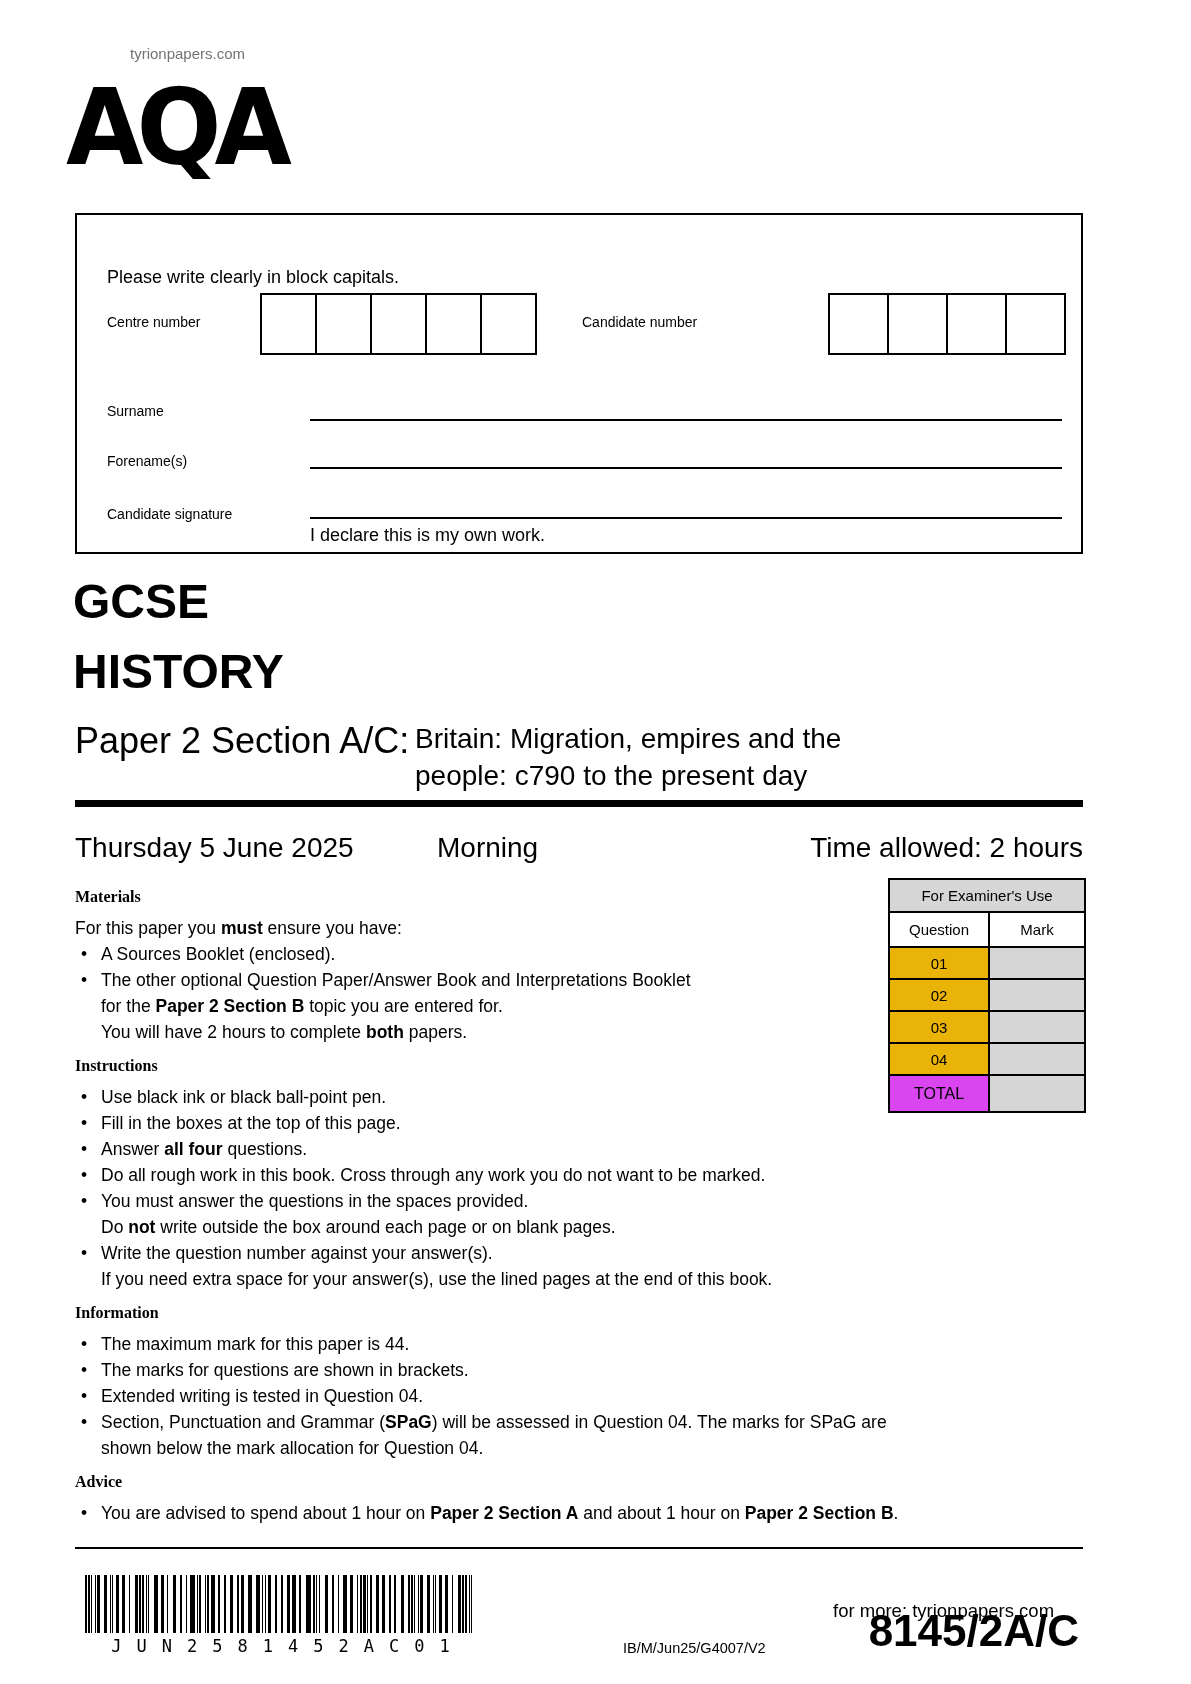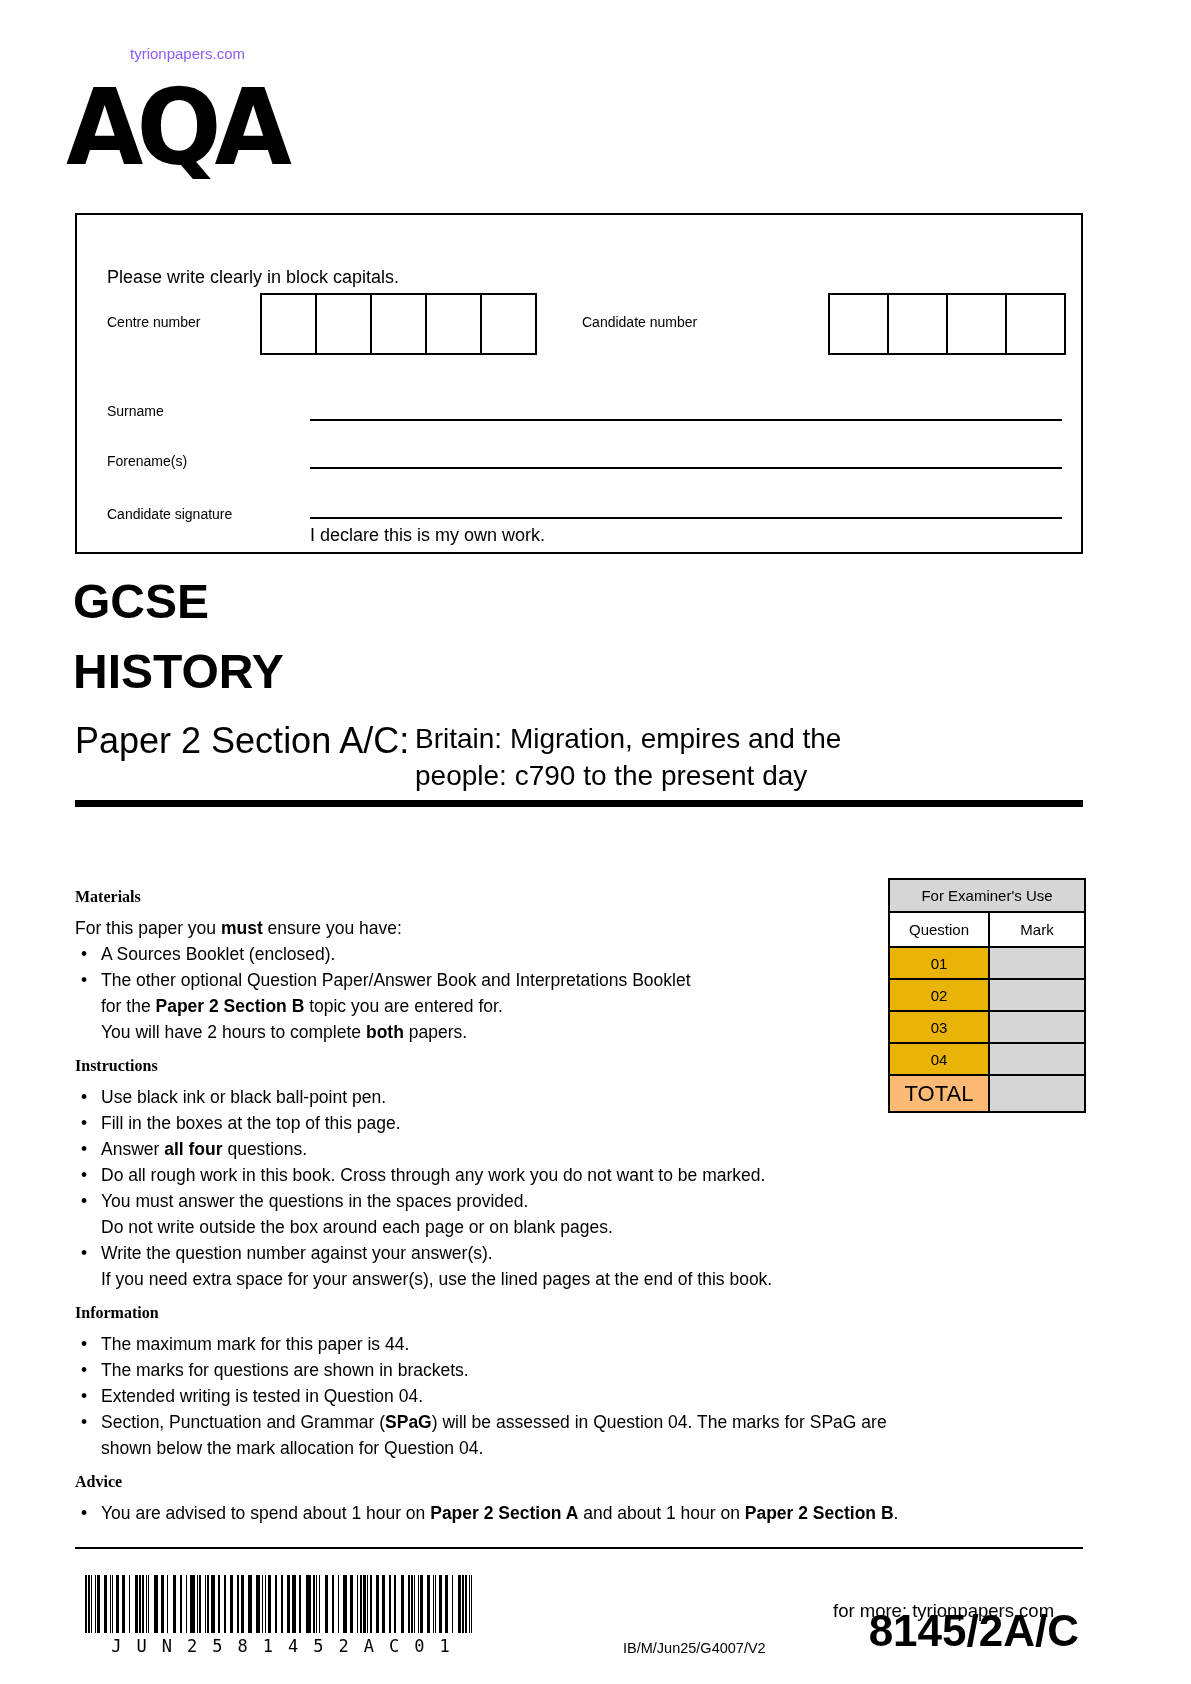--- a/index.html
+++ b/index.html
@@ -1,19 +1,19 @@
 <!DOCTYPE html>
 <html><head>
 <meta charset="utf-8">
 <style>
   html,body{margin:0;padding:0;background:#fff;}
   .page{position:relative;width:1191px;height:1684px;background:#fff;color:#000;
         font-family:"Liberation Sans",sans-serif;overflow:hidden;}
 
-  .watermark{position:absolute;left:130px;top:45px;font-size:15px;color:#8b5cf6;}
+  .watermark{position:absolute;left:130px;top:45px;font-size:15px;color:#737373;}
 
   .aqa-logo{position:absolute;left:66px;top:76px;font-size:100px;font-weight:bold;
             letter-spacing:-7px;line-height:1;font-family:"DejaVu Sans",sans-serif;
             transform:scaleY(1.05);transform-origin:top left;}
 
   
   .cand-box{position:absolute;left:75px;top:213px;width:1008px;height:341px;
             border:2px solid #000;box-sizing:border-box;}
   .cand-box .abs{position:absolute;}
   .cand-instruction{left:30px;top:36px;font-size:18px;margin-top:16px;}
@@ -47,21 +47,21 @@
   .session .allowed{position:absolute;right:0;top:0;}
 
   
   .examiner{position:absolute;left:888px;top:878px;border-collapse:collapse;
             font-size:15px;text-align:center;table-layout:fixed;}
   .examiner th,.examiner td{border:2px solid #000;padding:0;font-weight:normal;}
   .ex-title{background:#d6d6d6;height:31px;font-size:15px;}
   .ex-col{background:#fff;height:33px;}
   .ex-qnum{background:#eab308;height:30px;}
   .ex-mark{background:#d6d6d6;}
-  .ex-total{background:#fdba74;height:35px;font-weight:bold;font-size:22px;}
+  .ex-total{background:#d946ef;height:35px;font-weight:bold;font-size:16px;}
   .ex-total-mark{background:#d6d6d6;}
 
   
   .content{position:absolute;left:75px;top:884px;width:1010px;font-size:17.5px;}
   .content h2{font-size:16px;margin:8px 0 5px 0;line-height:26px;font-family:Liberation Serif, serif;}
   .content h2.first{margin-top:0;}
   .line{line-height:26px;}
   .bullet{display:flex;}
   .dot{width:26px;flex:none;line-height:26px;padding-left:6px;box-sizing:border-box;}
   .blines{flex:1;}
@@ -122,20 +122,25 @@
   <div class="subject">HISTORY</div>
 
   <div class="paper-label">Paper 2 Section A/C:</div>
   <div class="topic">
     <div>Britain: Migration, empires and the</div>
     <div>people: c790 to the present day</div>
   </div>
 
   <div class="rule"></div>
 
+  <div class="session">
+    <span>Thursday 5 June 2025</span>
+    <span class="morning">Morning</span>
+    <span class="allowed">Time allowed: 2 hours</span>
+  </div>
 
   <table class="examiner">
     <colgroup>
         <col style="width:100px">
         <col style="width:96px">
       </colgroup>
     <thead>
       <tr>
         <th colspan="2" class="ex-title">For Examiner's Use</th>
       </tr>
@@ -213,21 +218,21 @@
         <div class="bullet">
           <span class="dot">•</span>
           <div class="blines">
             <div class="line"><span>Do all rough work in this book. Cross through any work you do not want to be marked.</span></div>
           </div>
         </div>
         <div class="bullet">
           <span class="dot">•</span>
           <div class="blines">
             <div class="line"><span>You must answer the questions in the spaces provided.</span></div>
-            <div class="line"><span>Do </span><span style="font-weight: normal;">not</span><span> write outside the box around each page or on blank pages.</span></div>
+            <div class="line"><span>Do </span><span style="font-weight: bold;">not</span><span> write outside the box around each page or on blank pages.</span></div>
           </div>
         </div>
         <div class="bullet">
           <span class="dot">•</span>
           <div class="blines">
             <div class="line"><span>Write the question number against your answer(s).</span></div>
             <div class="line"><span>If you need extra space for your answer(s), use the lined pages at the end of this book.</span></div>
           </div>
         </div>
       </div>

